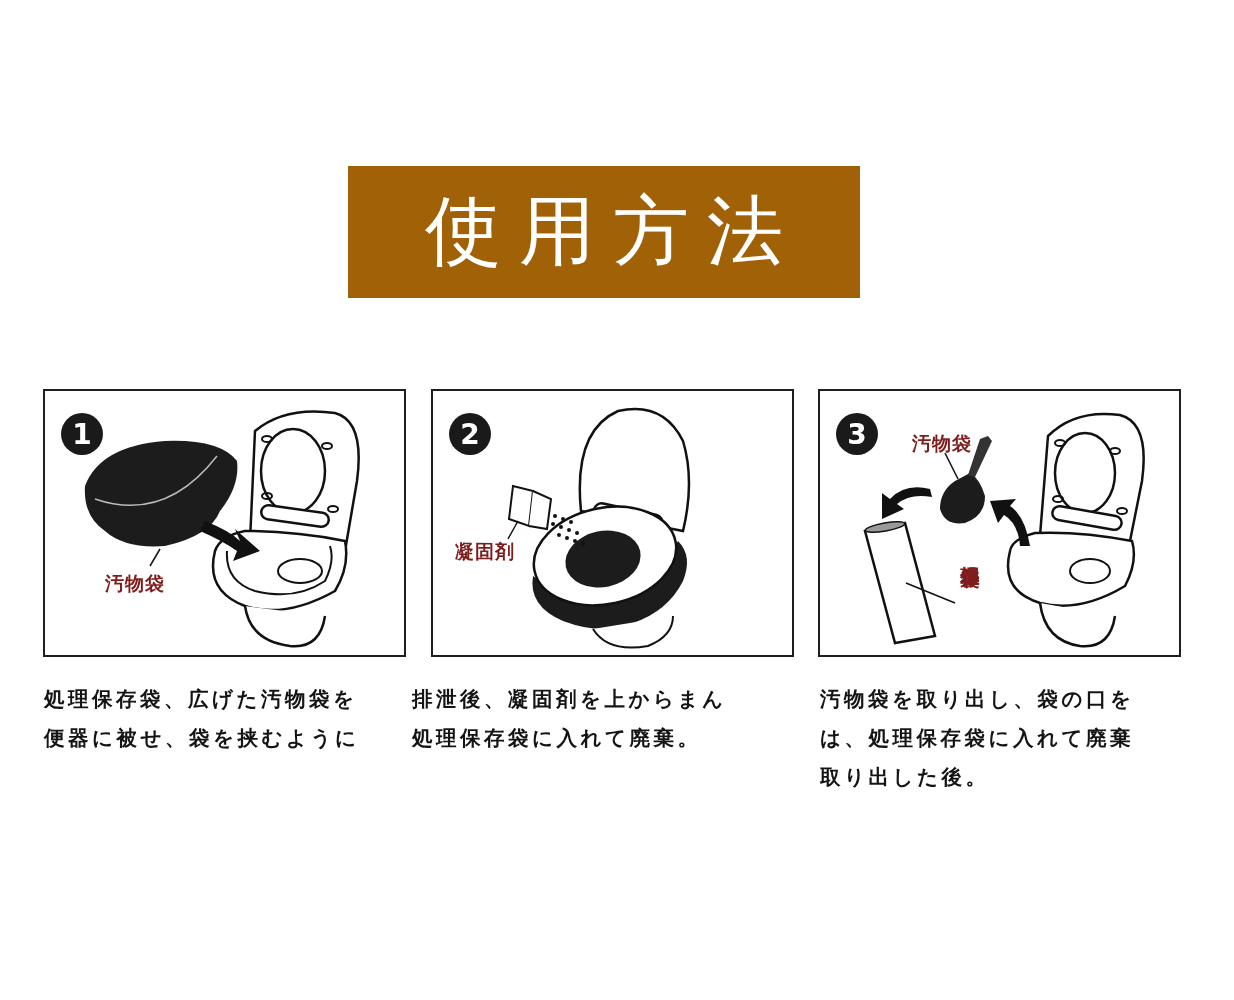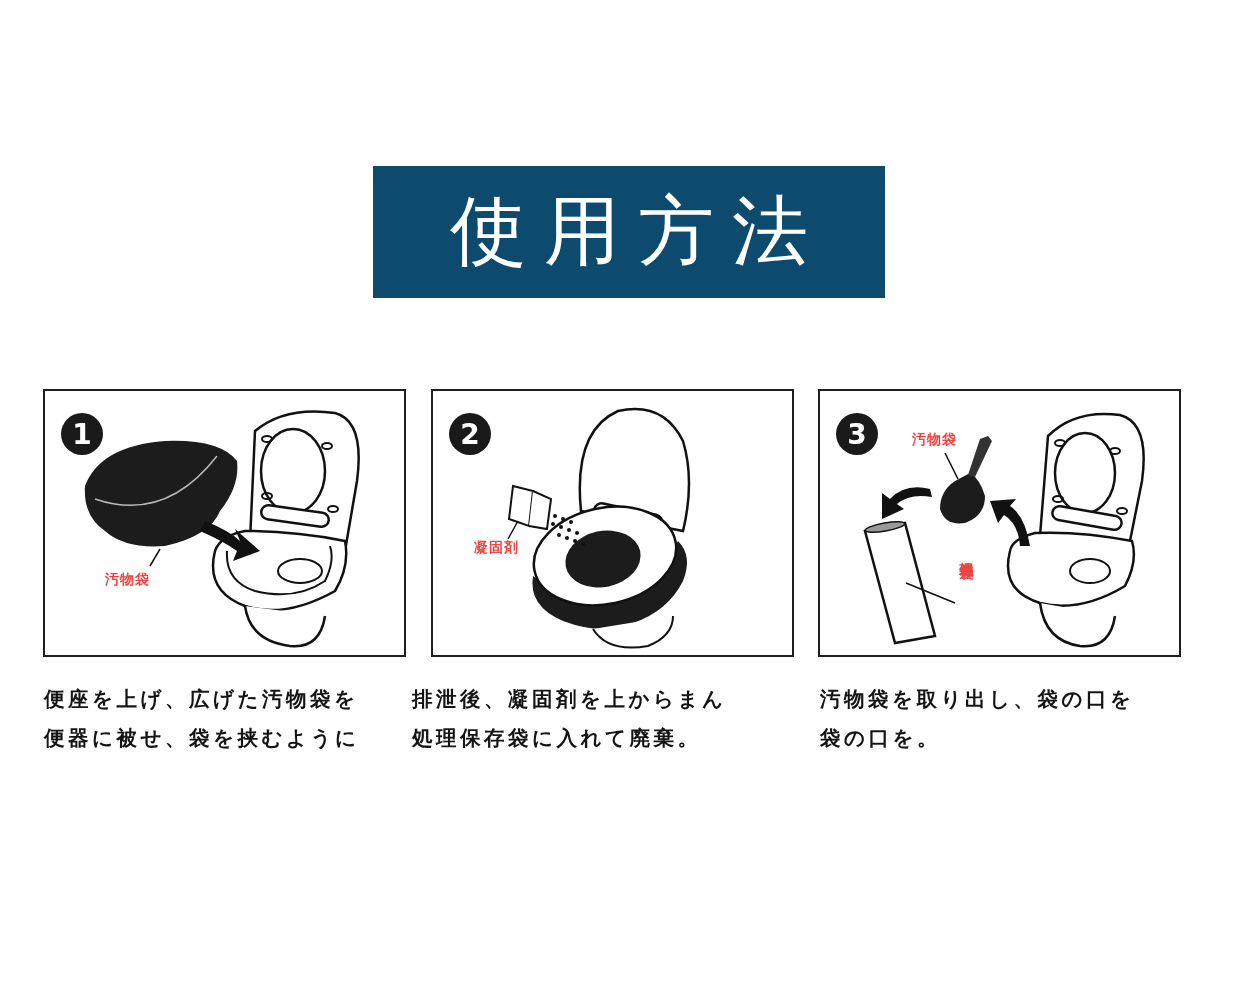--- a/index.html
+++ b/index.html
@@ -1,30 +1,30 @@
 <!DOCTYPE html>
 <html><head>
 <meta charset="utf-8">
 <style>
   html, body { margin: 0; padding: 0; background: #ffffff; }
   body { width: 1234px; height: 1000px; position: relative; overflow: hidden;
          font-family: "DejaVu Sans", "Liberation Sans", sans-serif; color: #1a1a1a; }
-  .title-box { position: absolute; left: 373px; top: 166px; width: 512px; height: 132px;
-               background: #0c4a6e; display: flex; align-items: center; justify-content: center; }
+  .title-box { position: absolute; left: 348px; top: 166px; width: 512px; height: 132px;
+               background: #a16207; display: flex; align-items: center; justify-content: center; }
   .title-text { color: #fff; font-size: 76px; letter-spacing: 18px; font-weight: 400;
                 font-family: "DejaVu Sans", sans-serif; padding-left: 18px; }
   .panel { position: absolute; top: 389px; width: 363px; height: 268px;
            border: 2px solid #1f1f1f; box-sizing: border-box; background: #fff; overflow: hidden; }
   .p1 { left: 43px; } .p2 { left: 431px; } .p3 { left: 818px; }
   .num { position: absolute; left: 16px; top: 22px; width: 42px; height: 42px; border-radius: 50%;
          background: #1a1a1a; color: #fff; font-weight: 700; font-size: 28px;
          display: flex; align-items: center; justify-content: center;
          font-family: "DejaVu Sans", sans-serif; }
   .panel svg { position: absolute; left: 0; top: 0; }
-  .lbl { position: absolute; font-size: 14px; font-weight: 700; color: #ef4444; letter-spacing: 1px; }
+  .lbl { position: absolute; font-size: 19px; font-weight: 700; color: #7f1d1d; letter-spacing: 1px; }
   .lbl-v { writing-mode: vertical-rl; }
   .desc { position: absolute; top: 680px; font-size: 20.5px; font-weight: 700; line-height: 39px;
           letter-spacing: 3.5px; color: #141414; margin: 0; }
   .d1 { left: 44px; width: 380px; } .d2 { left: 412px; width: 380px; } .d3 { left: 820px; width: 380px; }
   .desc span { display: block; white-space: nowrap; }
 </style>
 </head>
 <body>
 
 <div class="title-box">
@@ -85,21 +85,21 @@
         <circle cx="136" cy="139" r="2"></circle>
         <circle cx="144" cy="142" r="2"></circle>
       <circle cx="126" cy="144" r="2"></circle>
         <circle cx="134" cy="147" r="2"></circle>
         <circle cx="142" cy="150" r="2"></circle>
         <circle cx="150" cy="153" r="2"></circle>
     </g>
     <line x1="85" y1="130" x2="75" y2="148" stroke="#111" stroke-width="1.5"></line>
   </svg>
   <div class="num">2</div>
-  <div class="lbl" style="left:41px; top:148px;">凝固剤</div>
+  <div class="lbl" style="left:22px; top:148px;">凝固剤</div>
 </div>
 
 <div class="panel p3">
   <svg width="363" height="268" viewBox="0 0 363 268">
 
     <path d="M228 45 Q255 18 300 24 Q330 32 322 90 L310 150 Q300 175 275 172 Q235 168 220 145 Z" fill="#fff" stroke="#111" stroke-width="2.5"></path>
     <ellipse cx="265" cy="82" rx="30" ry="40" fill="#fff" stroke="#111" stroke-width="2.5"></ellipse>
     <ellipse cx="240" cy="52" rx="5" ry="3" fill="none" stroke="#111" stroke-width="2"></ellipse>
     <ellipse cx="295" cy="60" rx="5" ry="3" fill="none" stroke="#111" stroke-width="2"></ellipse>
     <ellipse cx="238" cy="108" rx="5" ry="3" fill="none" stroke="#111" stroke-width="2"></ellipse>
@@ -119,23 +119,24 @@
     <path d="M45 140 L85 132 L115 245 L75 252 Z" fill="#fff" stroke="#111" stroke-width="2.5"></path>
     <ellipse cx="65" cy="136" rx="20" ry="4" transform="rotate(-10 65 136)" fill="#999" stroke="#111" stroke-width="1.5"></ellipse>
     <line x1="86" y1="192" x2="135" y2="212" stroke="#111" stroke-width="1.5"></line>
   </svg>
   <div class="num">3</div>
   <div class="lbl" style="left:92px; top:40px;">汚物袋</div>
   <div class="lbl lbl-v" style="left:138px; top:160px;">処理保存袋</div>
 </div>
 
 <div class="desc d1">
-  <span>便座を上げ、広げた汚物袋を</span>
+  <span>処理保存袋、広げた汚物袋を</span>
   <span>便器に被せ、袋を挟むように</span>
 </div>
 <div class="desc d2">
   <span>排泄後、凝固剤を上からまん</span>
   <span>処理保存袋に入れて廃棄。</span>
 </div>
 <div class="desc d3">
   <span>汚物袋を取り出し、袋の口を</span>
-  <span>袋の口を。</span>
+  <span>は、処理保存袋に入れて廃棄</span>
+  <span>取り出した後。</span>
 </div>
 
 </body></html>

